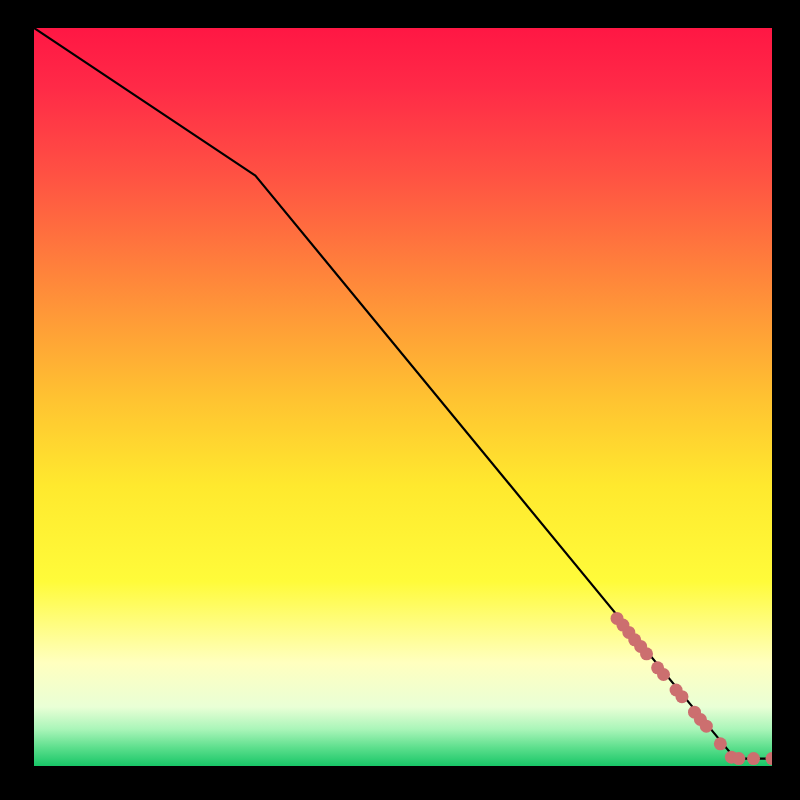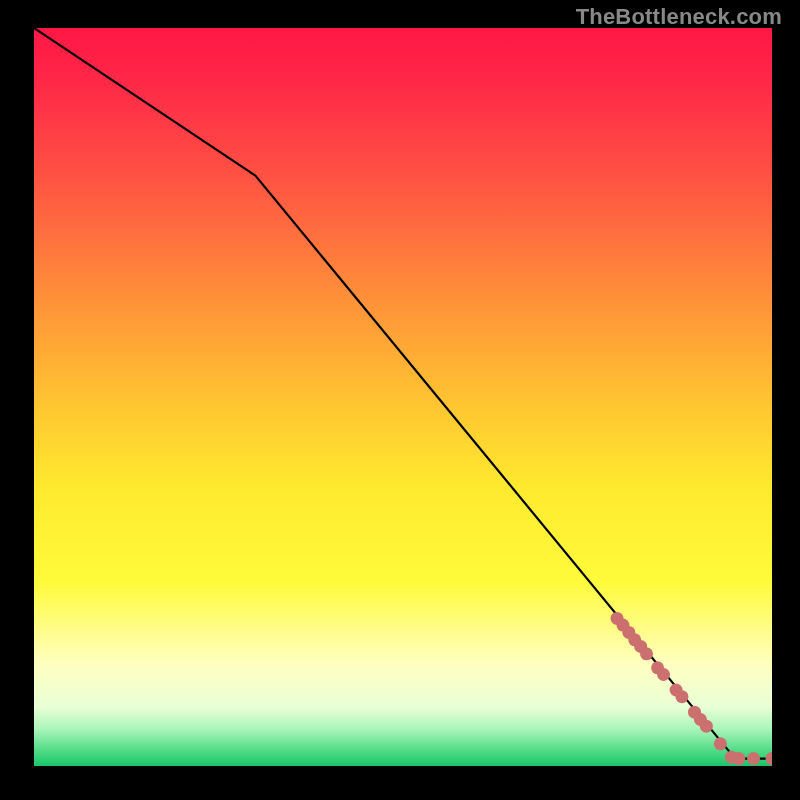--- a/index.html
+++ b/index.html
@@ -36,21 +36,20 @@
     overflow: hidden;
   }
   .plot-area svg {
     display: block;
   }
 </style>
 </head>
 <body>
 
 <div class="frame">
-  <div class="watermark">TheBottleneck.com</div>
 
   <div class="plot-area">
     <svg id="plot-svg" xmlns="http://www.w3.org/2000/svg" width="738" height="738" viewBox="0 0 738 738" preserveAspectRatio="none">
       <defs>
         <linearGradient id="bg-grad" x1="0" y1="0" x2="0" y2="1">
             <stop offset="0%" stop-color="#ff1744"></stop>
             <stop offset="8%" stop-color="#ff2a47"></stop>
             <stop offset="20%" stop-color="#ff5243"></stop>
             <stop offset="35%" stop-color="#ff8a3a"></stop>
             <stop offset="50%" stop-color="#ffc231"></stop>

